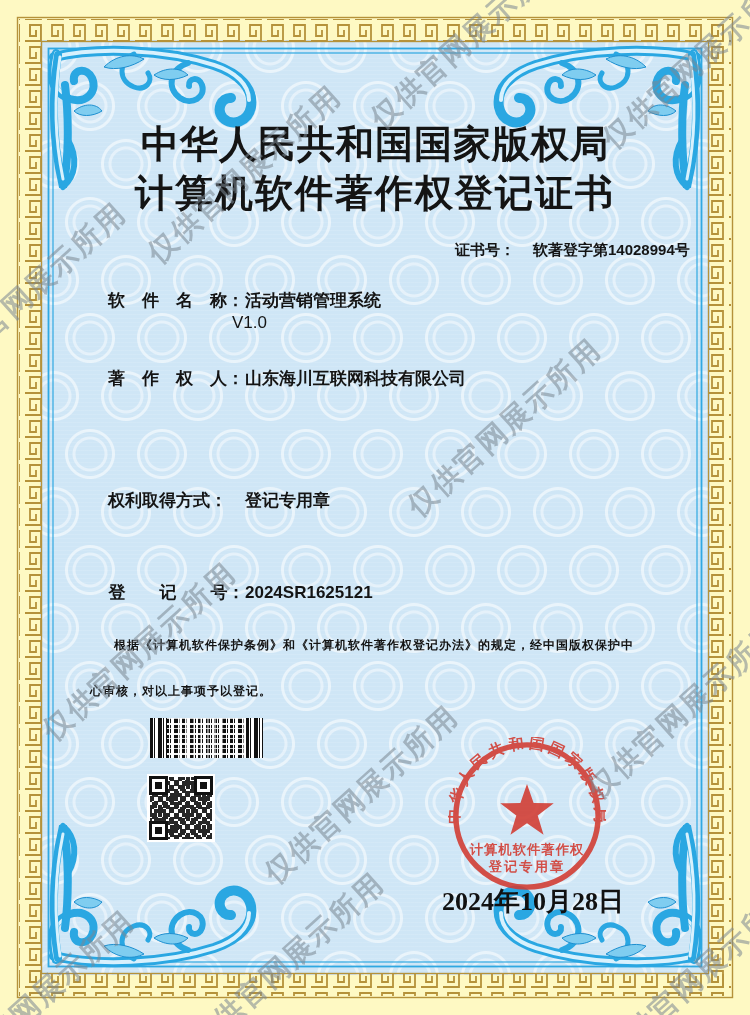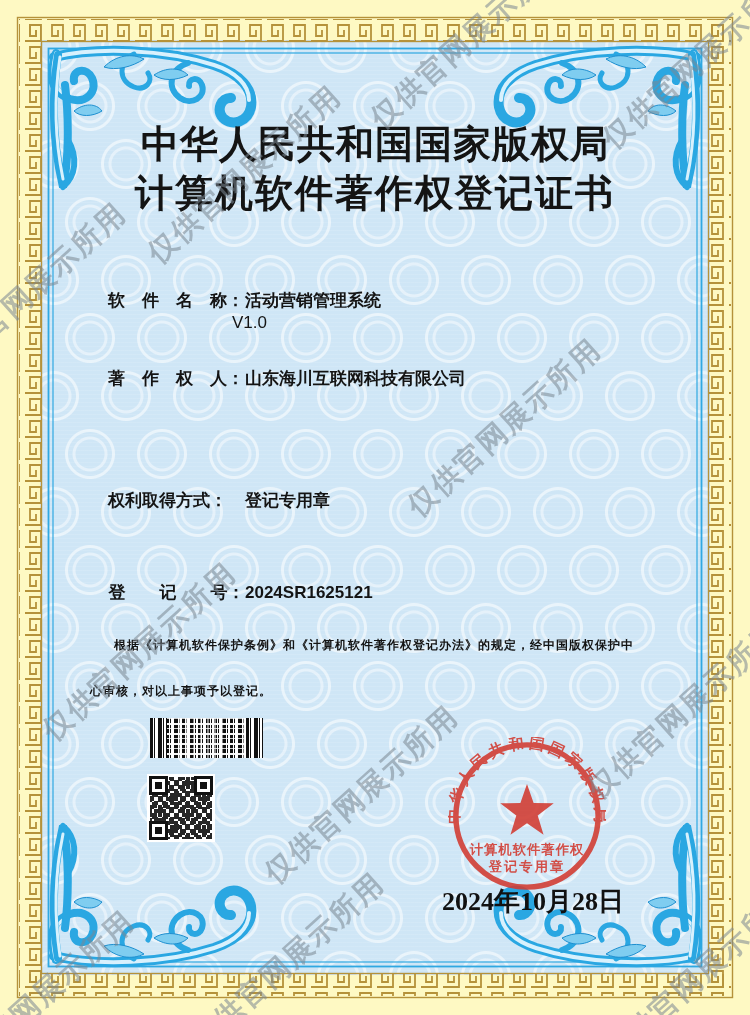--- a/index.html
+++ b/index.html
@@ -159,20 +159,23 @@
     <g fill="#7fcdf0" stroke="#1d8fd0" stroke-width="1">
       <path d="M58,22 C70,10 86,8 98,14 C86,22 70,26 58,22 Z"></path>
       <path d="M108,30 C120,22 134,22 142,30 C130,36 116,36 108,30 Z"></path>
       <path d="M28,66 C38,58 50,58 56,66 C46,72 34,72 28,66 Z"></path>
     </g>
   </svg>
 
   <div class="abs title1">中华人民共和国国家版权局</div>
   <div class="abs title2">计算机软件著作权登记证书</div>
 
+  <div class="abs certno">
+    <span>证书号：</span><span class="val">软著登字第14028994号</span>
+  </div>
 
   <div class="abs field f1">
     <span class="lbl">软　件　名　称：</span><span>活动营销管理系统</span>
   </div>
   <div class="abs f1v2">V1.0</div>
   <div class="abs field f2">
     <span class="lbl">著　作　权　人：</span><span>山东海川互联网科技有限公司</span>
   </div>
   <div class="abs field f3">
     <span class="lbl">权利取得方式：</span><span>登记专用章</span>

